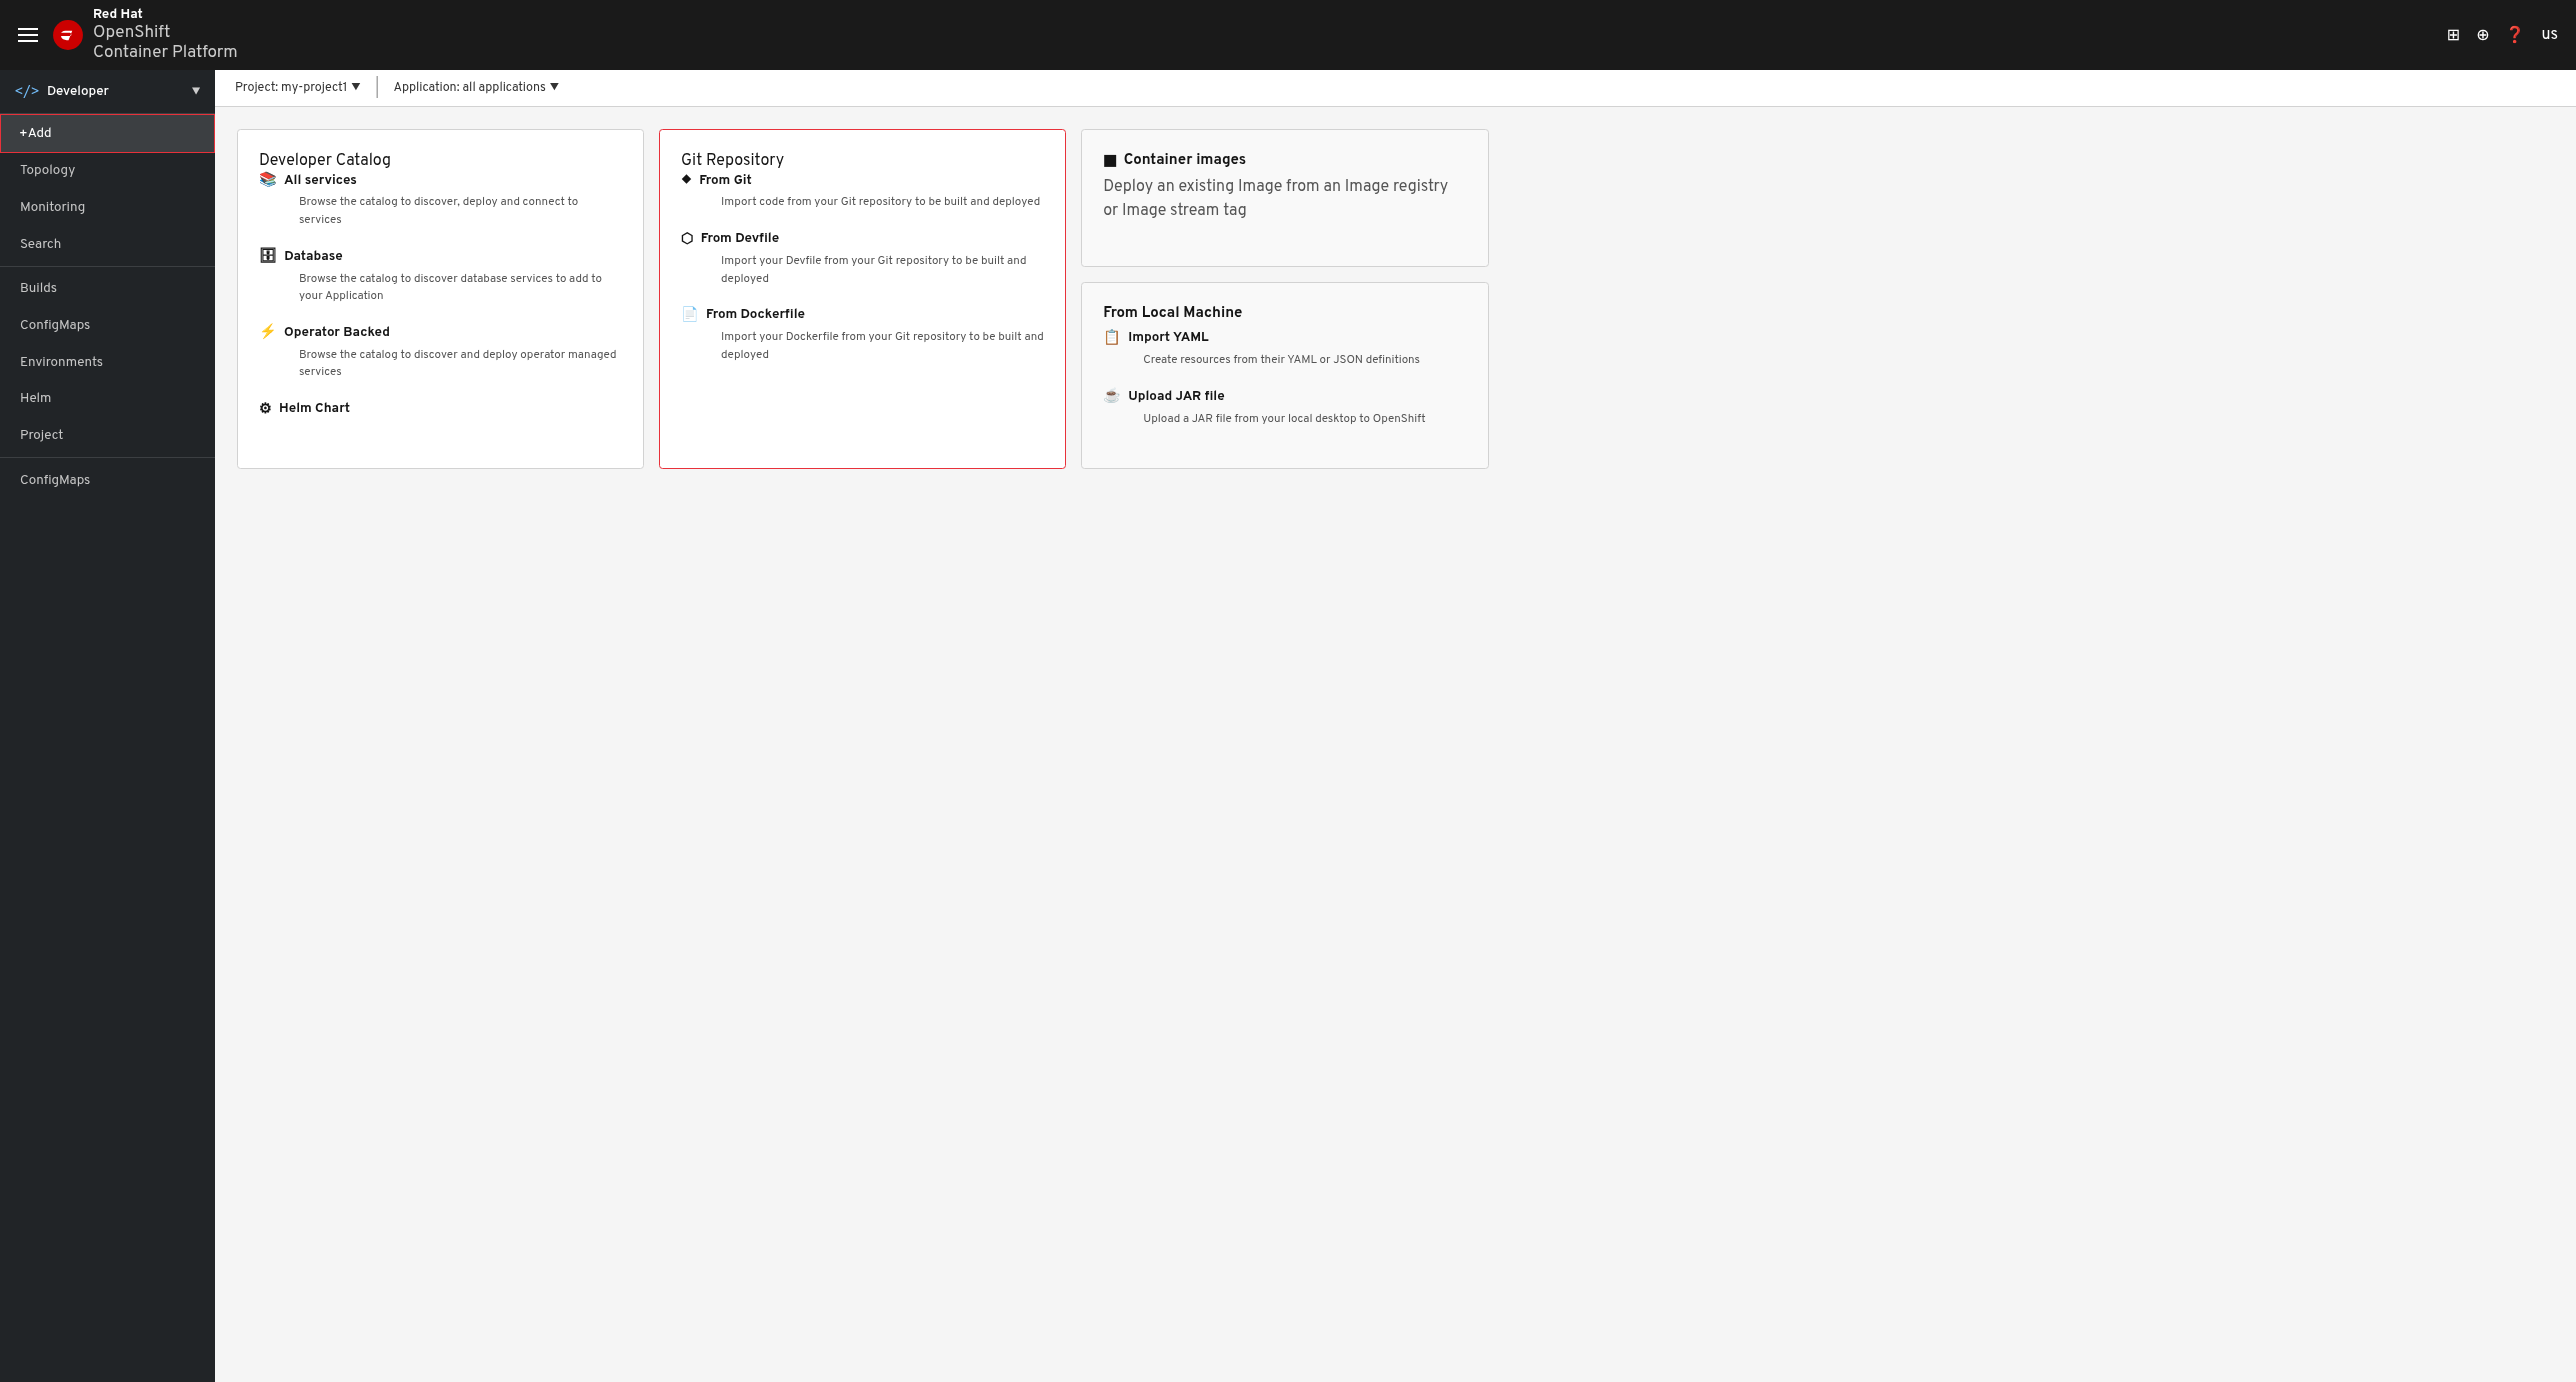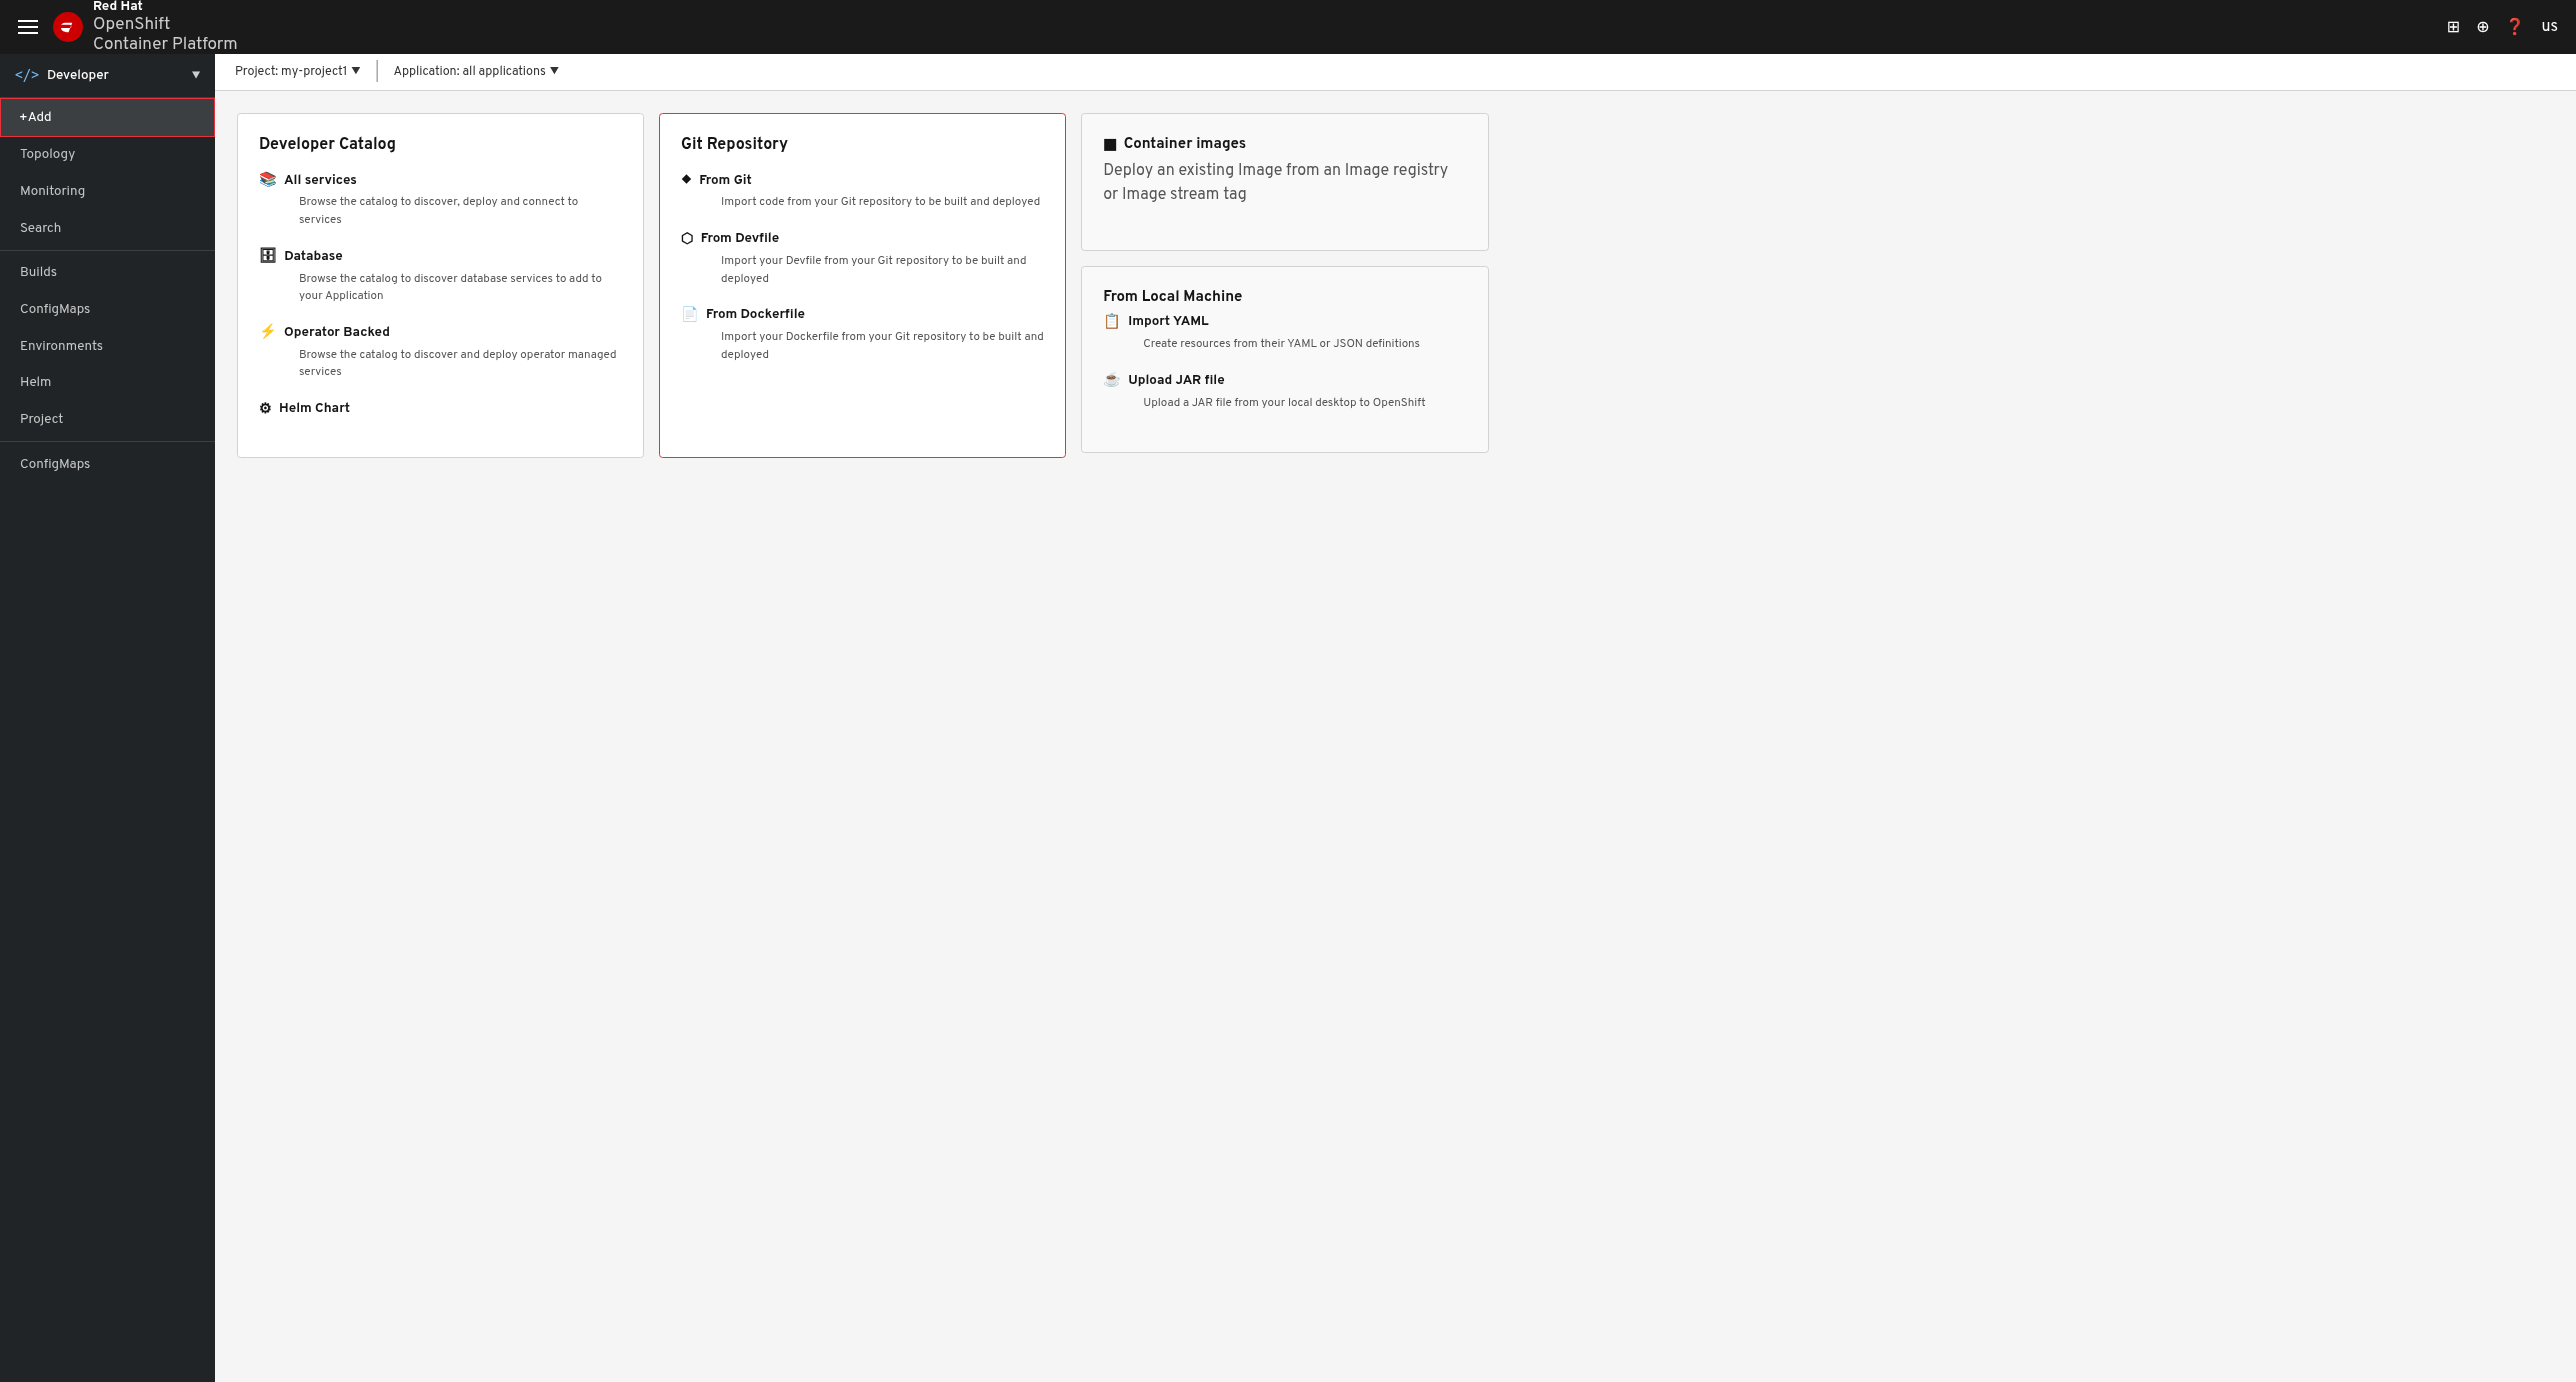--- a/index.html
+++ b/index.html
@@ -5,21 +5,21 @@
     * { box-sizing: border-box; margin: 0; padding: 0; }
     body { font-family: 'RedHatText', 'Overpass', Arial, sans-serif; background: #f5f5f5; display: flex; flex-direction: column; height: 100vh; overflow: hidden; }
 
     
     .topbar {
       background: #1a1a1a;
       color: #fff;
       display: flex;
       align-items: center;
       padding: 0 18px;
-      height: 54px;
+      height: 70px;
       flex-shrink: 0;
       gap: 14.3px;
       z-index: 100;
     }
     .topbar-hamburger {
       display: flex; flex-direction: column; gap: 4.5px; cursor: pointer;
     }
     .topbar-hamburger span { display: block; width: 19.7px; height: 1.8px; background: #fff; }
     .topbar-brand { display: flex; align-items: center; gap: 9px; }
     .topbar-brand-logo { width: 32px; height: 32px; }
@@ -104,21 +104,21 @@
       border-radius: 3.6px;
       padding: 21.5px;
       border: 0.9px solid #d2d2d2;
       cursor: pointer;
     }
 
     .card-highlighted {
       border: 1.8px solid #e8313a;
     }
 
-    .card-title { font-size: 16px; font-weight: 700; color: #151515; margin-bottom: 16px; }
+    .card-title { font-size: 16px; font-weight: 400; color: #151515; }
     .card-section { margin-bottom: 18px; }
     .card-section-header { display: flex; align-items: center; gap: 7.2px; font-size: 13.4px; font-weight: 700; color: #151515; margin-bottom: 5.4px; }
     .card-section-desc { font-size: 11.6px; color: #555; line-height: 1.5; margin-left: 40px; }
 
     .card-icon { font-size: 14.3px; }
 
     
     .card-right {
       background: #f9f9f9;
       border: 0.9px solid #d2d2d2;

